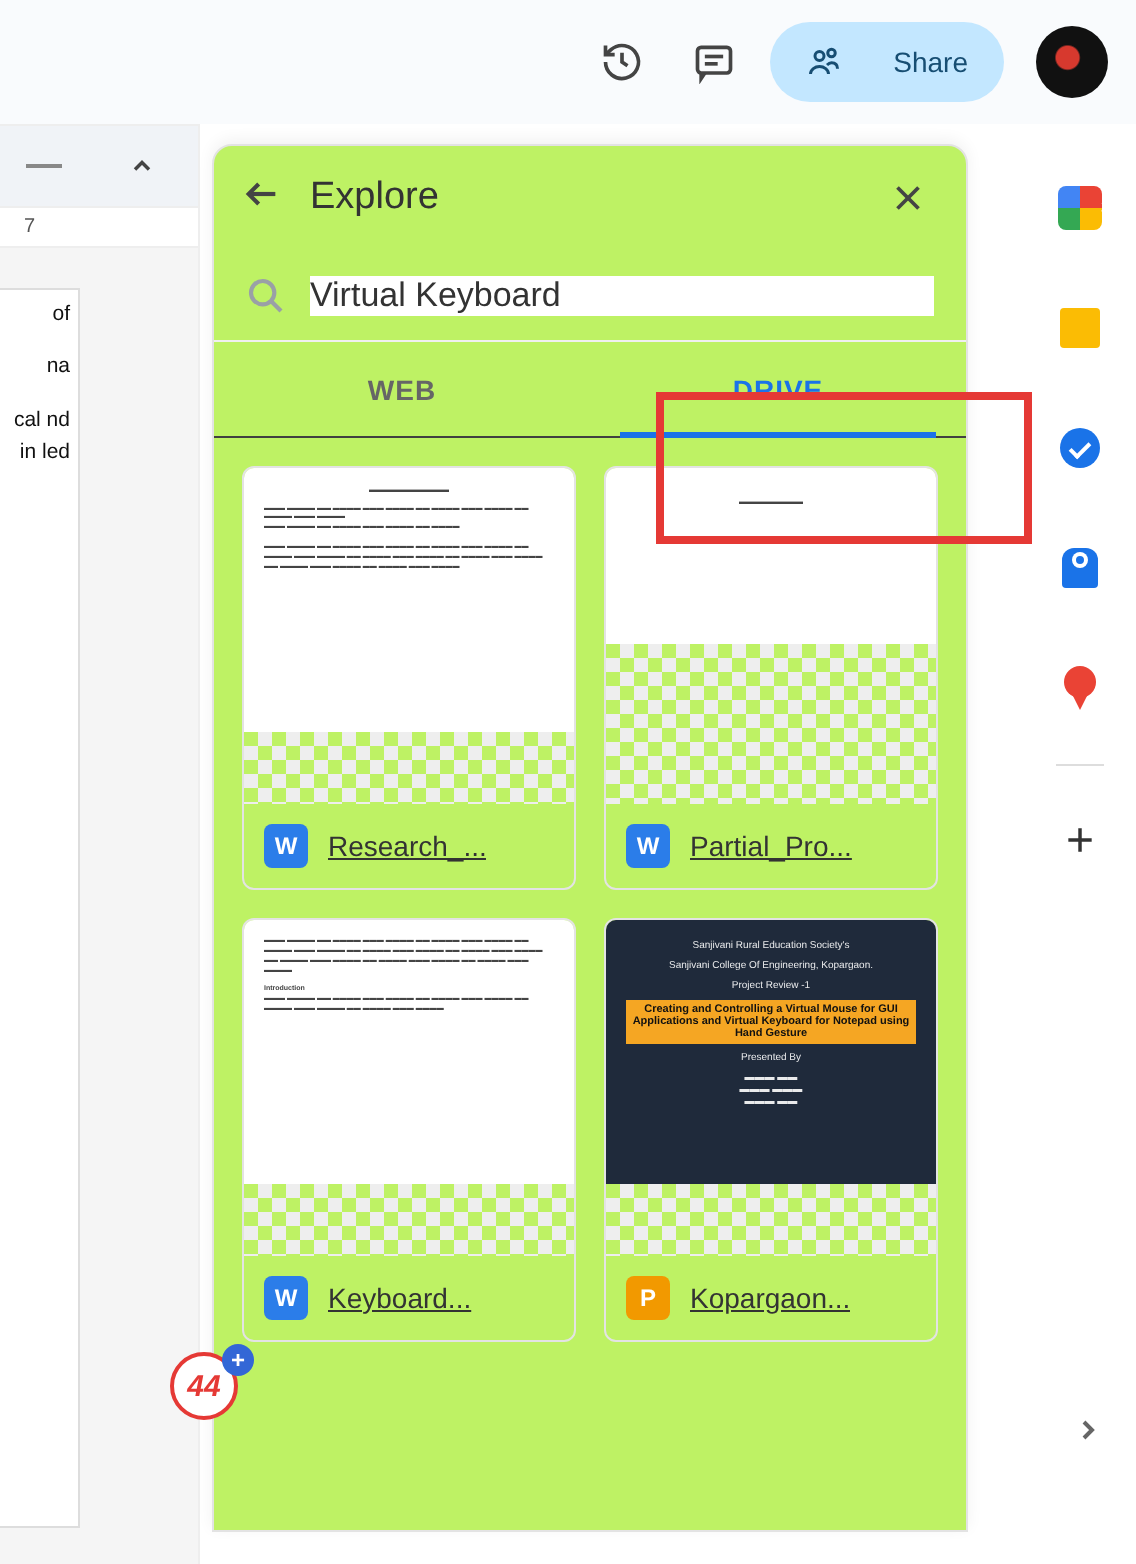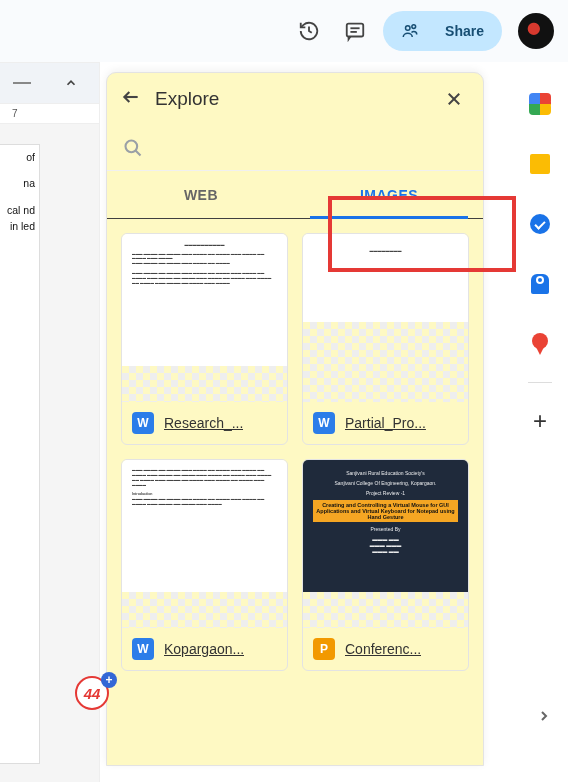--- a/index.html
+++ b/index.html
@@ -1,40 +1,40 @@
 <!DOCTYPE html>
 <html><head>
 <meta charset="utf-8">
 <style>
   * { box-sizing: border-box; margin: 0; padding: 0; font-family: Arial, Helvetica, sans-serif; }
   body { width: 568px; height: 782px; background: #fff; position: relative; overflow: hidden; }
 
   
   .topbar { position: absolute; top: 0; left: 0; right: 0; height: 62px; display: flex; align-items: center; justify-content: flex-end; padding-right: 14px; gap: 10px; background: #f9fbfd;}
   .topbar .round-btn { width: 36px; height: 36px; border-radius: 50%; display:flex; align-items:center; justify-content:center; cursor:pointer;}
-  .share-btn { display:flex; align-items:center; gap:26px; background:#c3e7ff; color:#174e73; font-weight:700; height:40px; padding: 0 18px; border-radius: 20px; font-size:14px; cursor:pointer;}
+  .share-btn { display:flex; align-items:center; gap:26px; background:#c3e7ff; color:#174e73; font-weight:400; height:40px; padding: 0 18px; border-radius: 20px; font-size:14px; cursor:pointer;}
   .avatar { width:36px; height:36px; border-radius:50%; background:#111; display:flex;align-items:center;justify-content:center; margin-left:6px; cursor:pointer;}
   .avatar-inner { width:22px;height:22px;border-radius:50%; background: radial-gradient(circle at 40% 40%, #d7392e 30%, #111 35%);}
 
   
   .doc-sliver { position:absolute; left:0; top:62px; bottom:0; width:100px; background:#f5f5f5; border-right:1px solid #eee;}
   .doc-toolbar { height:42px; background:#f0f3f7; border-top:1px solid #eee; border-bottom:1px solid #eee; display:flex; align-items:center; justify-content:space-around;}
   .chevron-btn { width:30px;height:30px;border-radius:50%; display:flex;align-items:center;justify-content:center;cursor:pointer;}
   .ruler { height:20px; background:#fff; border-bottom:1px solid #eee; font-size:10px; color:#555; display:flex; align-items:center; justify-content:flex-start; padding-left:8px;}
   .ruler span { margin-left:4px; }
   .doc-page { margin: 20px 0 0 0; background:#fff; border:1px solid #ddd; border-left:none; width:40px; min-height:620px; padding:4px; font-size:10.5px; color:#111; line-height:1.55; text-align:right; word-break:break-word;}
   .doc-page p { margin-bottom:10px; }
 
   
-  .badge-44 { position:absolute; left:75px; bottom:68px; width:38px;height:38px; z-index:50;text-align:right;}
+  .badge-44 { position:absolute; left:85px; bottom:68px; width:38px;height:38px; z-index:50;text-align:right;}
   .badge-44 .circle { width:34px;height:34px;border-radius:50%; background:#fff;border:2px solid #e53935; display:flex;align-items:center;justify-content:center; font-weight:bold; color:#e53935; font-size:15px; font-style:italic;}
   .badge-44 .plus { position:absolute; top:-4px; right:-4px; width:16px;height:16px;border-radius:50%;background:#3367d6;color:#fff;font-size:12px;display:flex;align-items:center;justify-content:center; font-weight:bold;}
 
   
-  .explore-panel { position:absolute; left:106px; top:72px; width:378px; bottom:16px; background:#fef9c3; border:1px solid #e3e3e3; border-radius:10px 10px 0 0; box-shadow: 0 -2px 8px rgba(0,0,0,.06);}
+  .explore-panel { position:absolute; left:106px; top:72px; width:378px; bottom:16px; background:#bef264; border:1px solid #e3e3e3; border-radius:10px 10px 0 0; box-shadow: 0 -2px 8px rgba(0,0,0,.06);}
   .explore-header { display:flex; align-items:center; height:52px; padding:0 14px; gap:14px;}
   .explore-title { font-size:19px; font-weight:500; color:#333; flex:1;}
   .close-btn { width:30px;height:30px;display:flex;align-items:center;justify-content:center;cursor:pointer;}
   .search-row { display:flex; align-items:center; height:46px; padding:0 16px; gap:12px; border-bottom:1px solid #f0f0f0;}
   .search-input { flex:1; border:none; outline:none; font-size:17px; color:#333;}
   .tabs { display:flex; height:48px; border-bottom:1px solid #404040;}
   .tab { flex:1; display:flex; align-items:center;justify-content:center; font-size:14px; font-weight:600; color:#666; letter-spacing:.5px; cursor:pointer; position:relative;}
   .tab.active { color:#1a73e8;}
   .tab.active::after { content:''; position:absolute; bottom:-1px; left:8%; right:8%; height:3px; background:#1a73e8;}
 
@@ -152,24 +152,25 @@
           <line x1="5" y1="5" x2="19" y2="19"></line>
           <line x1="19" y1="5" x2="5" y2="19"></line>
         </svg>
     </div>
   </div>
   <div class="search-row">
     <svg width="20" height="20" viewBox="0 0 24 24" fill="none" stroke="#9aa0a6" stroke-width="2.5">
         <circle cx="10" cy="10" r="7"></circle>
         <line x1="21" y1="21" x2="15" y2="15"></line>
       </svg>
+    <input class="search-input" value="Virtual Keyboard" style="">
   </div>
   <div class="tabs">
     <div class="tab">WEB</div>
-    <div class="tab active">IMAGES</div>
+    <div class="tab active">DRIVE</div>
   </div>
 
   <div class="results">
 
     <div class="card">
       <div class="thumb">
         <div class="tiny-text"><div class="tiny-title">▬▬▬▬▬▬▬▬▬▬</div>▬▬▬ ▬▬▬▬ ▬▬ ▬▬▬▬ ▬▬▬ ▬▬▬▬ ▬▬ ▬▬▬▬ ▬▬▬ ▬▬▬▬ ▬▬ ▬▬▬▬ ▬▬▬ ▬▬▬▬<br>▬▬▬ ▬▬▬▬ ▬▬ ▬▬▬▬ ▬▬▬ ▬▬▬▬ ▬▬ ▬▬▬▬<br><br>▬▬▬ ▬▬▬▬ ▬▬ ▬▬▬▬ ▬▬▬ ▬▬▬▬ ▬▬ ▬▬▬▬ ▬▬▬ ▬▬▬▬ ▬▬ ▬▬▬▬ ▬▬▬ ▬▬▬▬ ▬▬ ▬▬▬▬ ▬▬▬ ▬▬▬▬ ▬▬ ▬▬▬▬ ▬▬▬ ▬▬▬▬ ▬▬ ▬▬▬▬ ▬▬▬ ▬▬▬▬ ▬▬ ▬▬▬▬ ▬▬▬ ▬▬▬▬</div>
       </div>
       <div class="checker"></div>
       <div class="card-footer">
@@ -189,39 +190,39 @@
       </div>
     </div>
 
     <div class="card">
       <div class="thumb">
         <div class="tiny-text">▬▬▬ ▬▬▬▬ ▬▬ ▬▬▬▬ ▬▬▬ ▬▬▬▬ ▬▬ ▬▬▬▬ ▬▬▬ ▬▬▬▬ ▬▬ ▬▬▬▬ ▬▬▬ ▬▬▬▬ ▬▬ ▬▬▬▬ ▬▬▬ ▬▬▬▬ ▬▬ ▬▬▬▬ ▬▬▬ ▬▬▬▬ ▬▬ ▬▬▬▬ ▬▬▬ ▬▬▬▬ ▬▬ ▬▬▬▬ ▬▬▬ ▬▬▬▬ ▬▬ ▬▬▬▬ ▬▬▬ ▬▬▬▬<br><br><b>Introduction</b><br>▬▬▬ ▬▬▬▬ ▬▬ ▬▬▬▬ ▬▬▬ ▬▬▬▬ ▬▬ ▬▬▬▬ ▬▬▬ ▬▬▬▬ ▬▬ ▬▬▬▬ ▬▬▬ ▬▬▬▬ ▬▬ ▬▬▬▬ ▬▬▬ ▬▬▬▬</div>
       </div>
       <div class="checker"></div>
       <div class="card-footer">
         <div class="file-icon ic-w">W</div>
-        <div class="file-name">Kopargaon...</div>
+        <div class="file-name">Keyboard...</div>
       </div>
     </div>
 
     <div class="card">
       <div class="thumb">
         <div class="dark">
           <div class="title-sm">Sanjivani Rural Education Society's</div>
           <div class="title-sm">Sanjivani College Of Engineering, Kopargaon.</div>
           <div class="title-sm">Project Review -1</div>
           <div class="highlight">Creating and Controlling a Virtual Mouse for GUI Applications and Virtual Keyboard for Notepad using Hand Gesture</div>
           <div class="title-sm">Presented By</div>
           <div class="title-sm">▬▬▬ ▬▬<br>▬▬▬ ▬▬▬<br>▬▬▬ ▬▬</div>
         </div>
       </div>
       <div class="checker"></div>
       <div class="card-footer">
         <div class="file-icon ic-p">P</div>
-        <div class="file-name">Conferenc...</div>
+        <div class="file-name">Kopargaon...</div>
       </div>
     </div>
   </div>
 </div>
 
 <div class="red-box"></div>
 
 <div class="right-rail">
   <div class="rail-item" style="position:relative;">
     <div class="cal">

